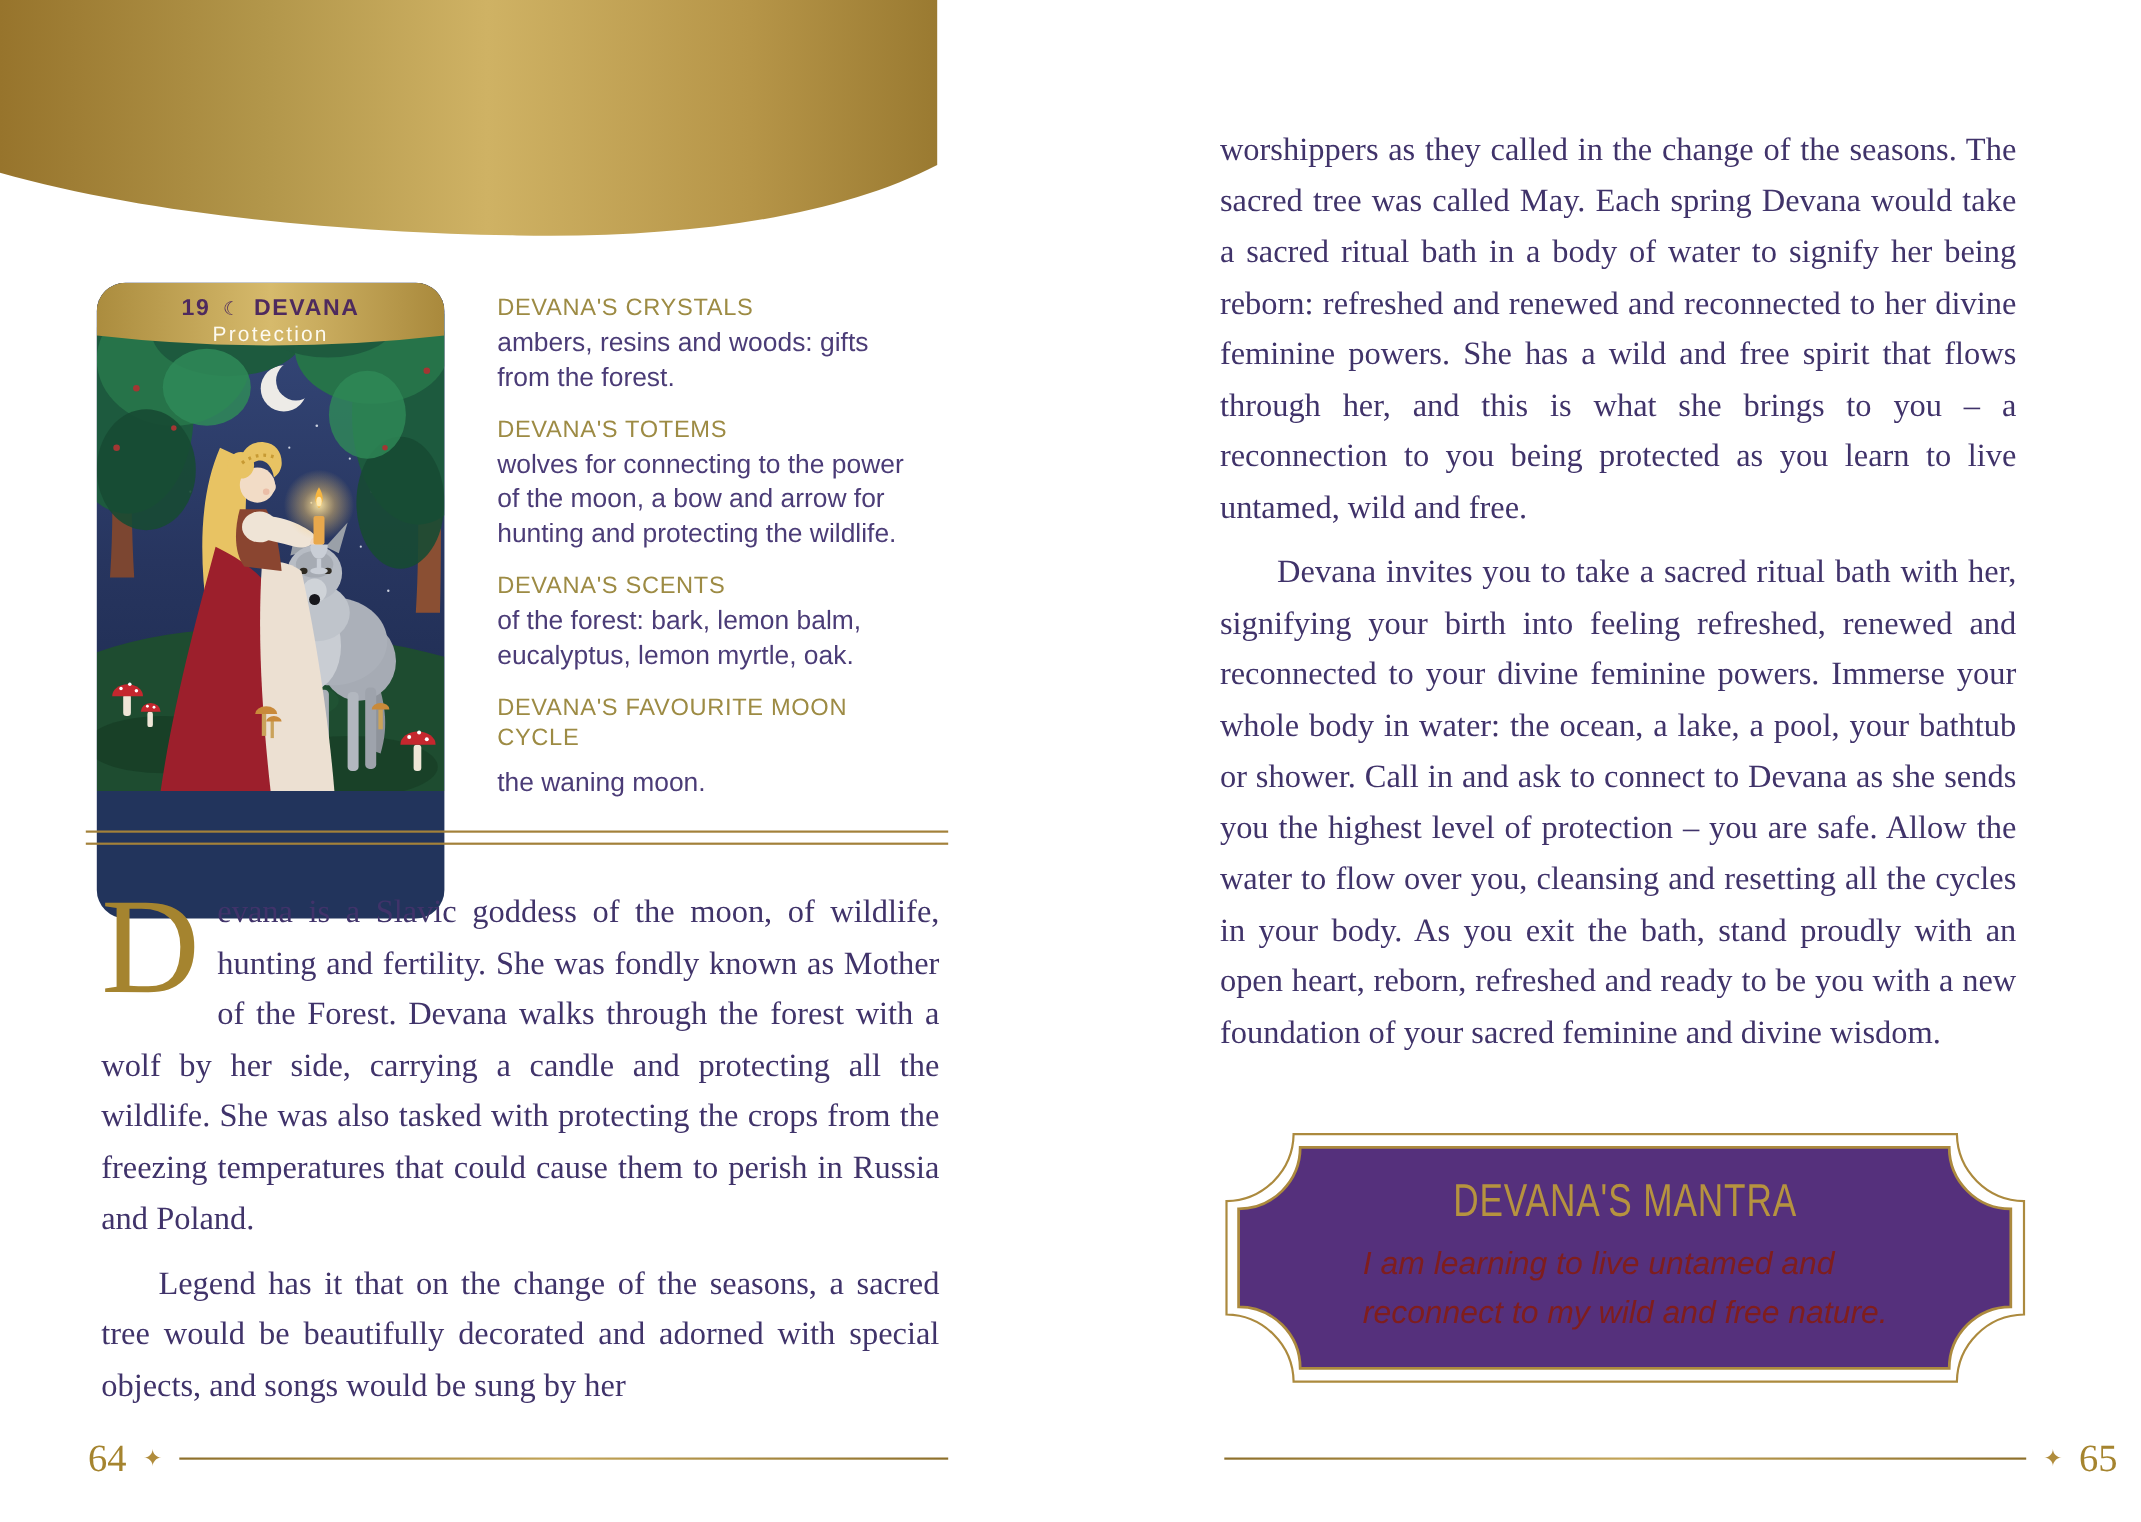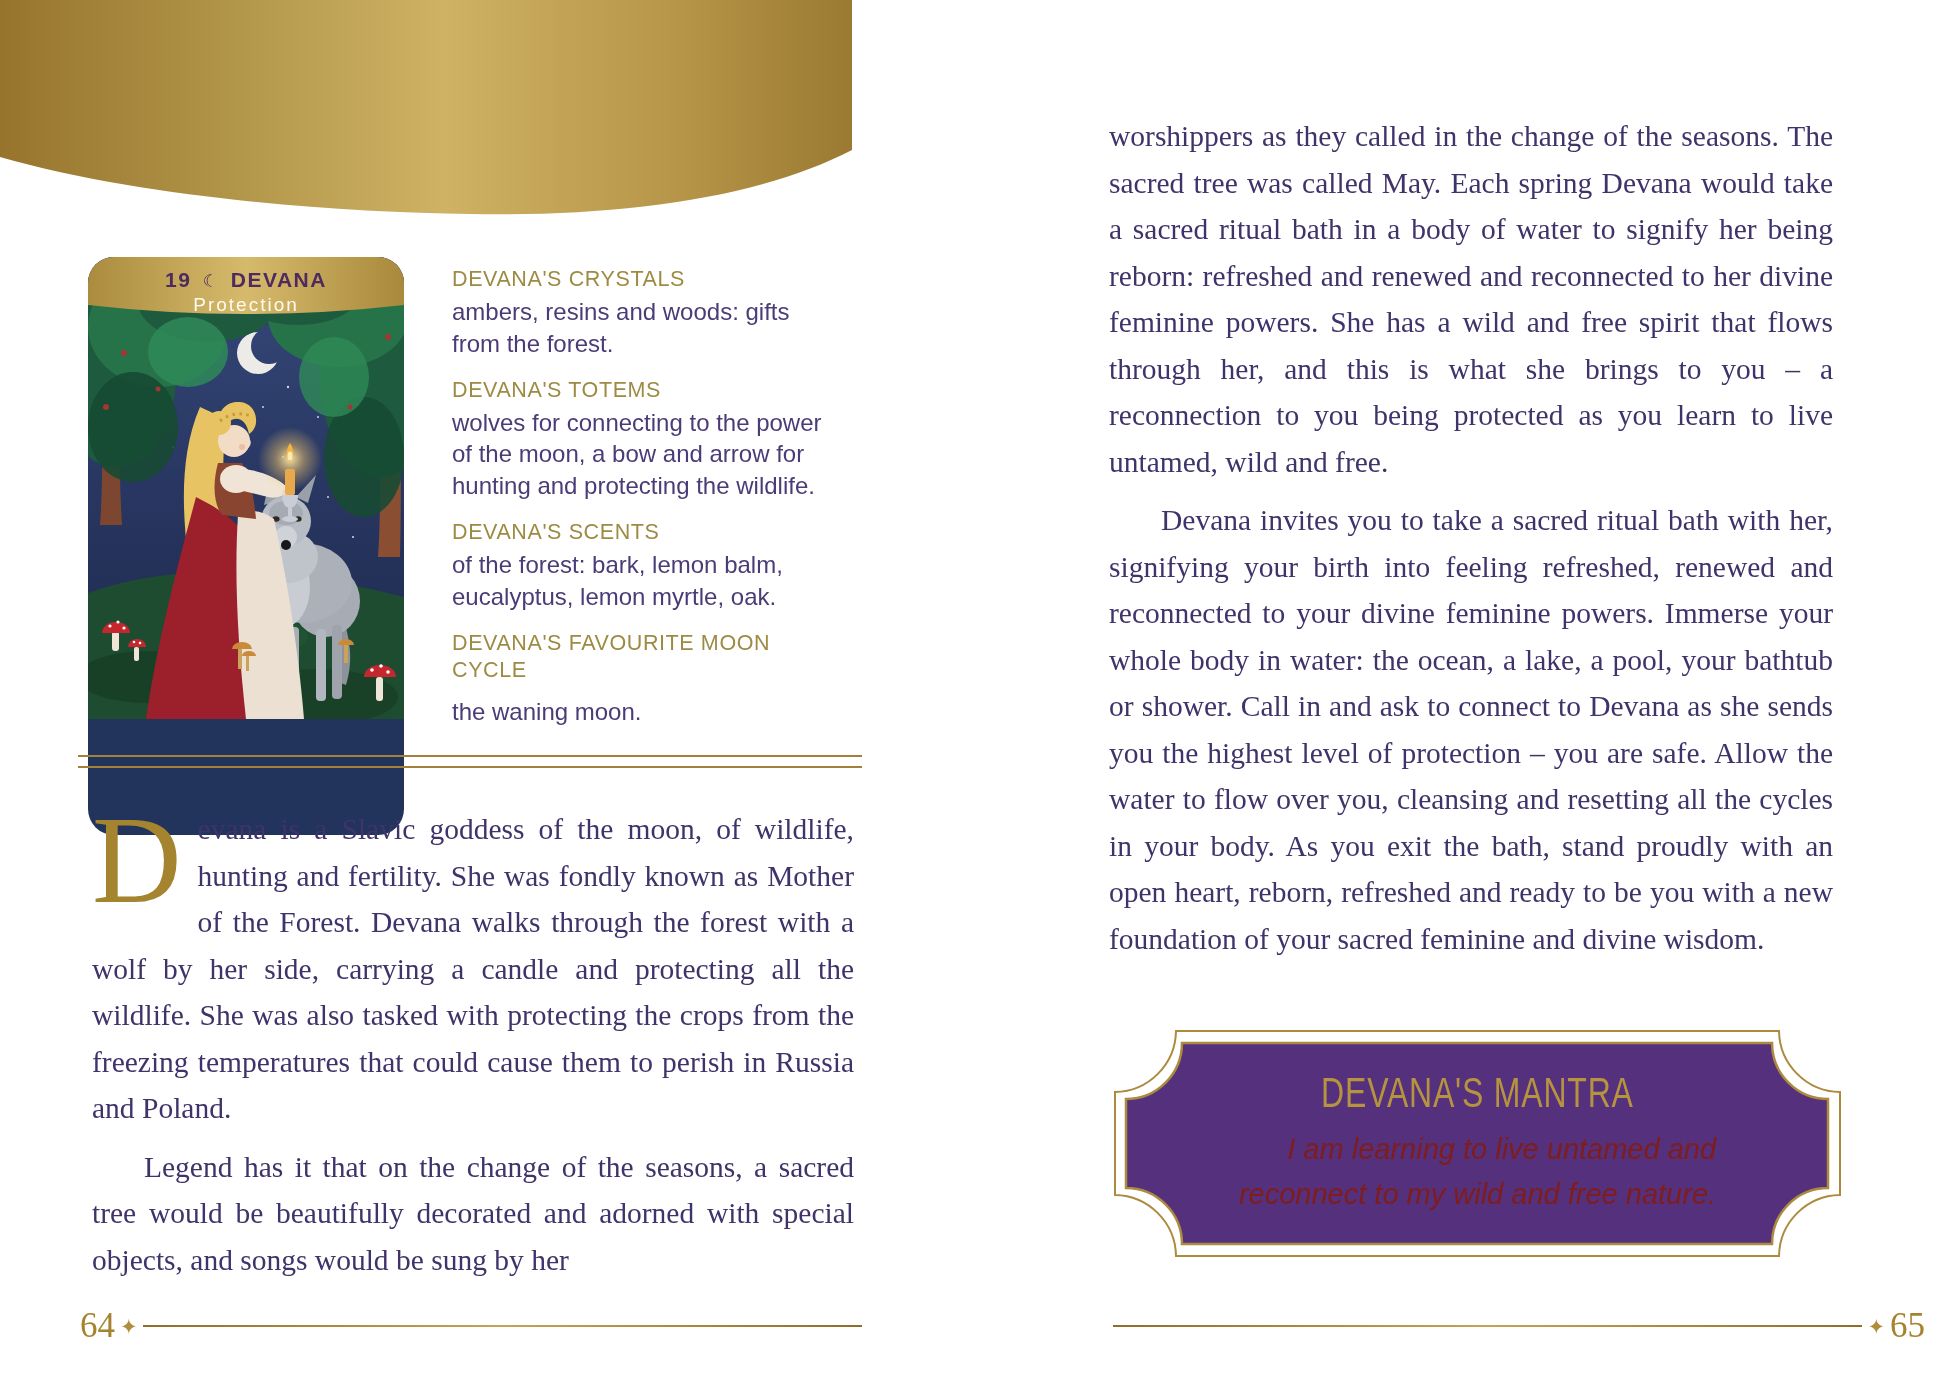--- a/index.html
+++ b/index.html
@@ -44,27 +44,27 @@
   .body-right{position:absolute;left:124px;top:101px;width:748px;}
   .serif-body p{margin:12px;}
   .serif-body p.indent{text-indent:52px;}
   .dropcap{float:left;font-family:"Liberation Serif","DejaVu Serif",serif;font-size:124px;
            line-height:94px;height:94px;color:#a5842f;margin:8px 16px 0 0;}
 
   
   .mantra{position:absolute;left:137px;top:1026px;width:735px;height:235px;}
   .mantra-frame{position:absolute;left:0;top:0;}
   .mantra-content{position:absolute;left:40px;right:40px;top:0;bottom:0;display:flex;
-                  flex-direction:column;align-items:center;justify-content:center;text-align:right;}
+                  flex-direction:column;align-items:center;justify-content:center;text-align:left;}
   .mantra-heading{display:inline-block;font-size:40px;letter-spacing:1px;color:#b6933f;
                   transform:scale(0.8,1.05);transform-origin:center;white-space:nowrap;margin-bottom:12px;}
   .mantra-line{font-size:29px;font-style:italic;font-weight:normal;color:#7f1d1d;line-height:1.55;}
 
   
-  .footer{position:absolute;top:1306px;display:flex;align-items:center;gap:5px;}
+  .footer{position:absolute;top:1306px;display:flex;align-items:center;gap:15px;}
   .footer-left{left:80px;width:782px;}
   .footer-right{left:140px;width:812px;}
   .page-number{font-family:"Liberation Serif","DejaVu Serif",serif;font-size:35px;color:#a5842f;}
   .sparkle{font-size:21px;color:#b08c3c;line-height:1;}
   .footer-rule{flex:1;height:2.5px;background:linear-gradient(90deg,#8d6f2b,#c2a458,#8d6f2b);}
 </style>
 </head>
 <body>
 
 <div class="spread">

